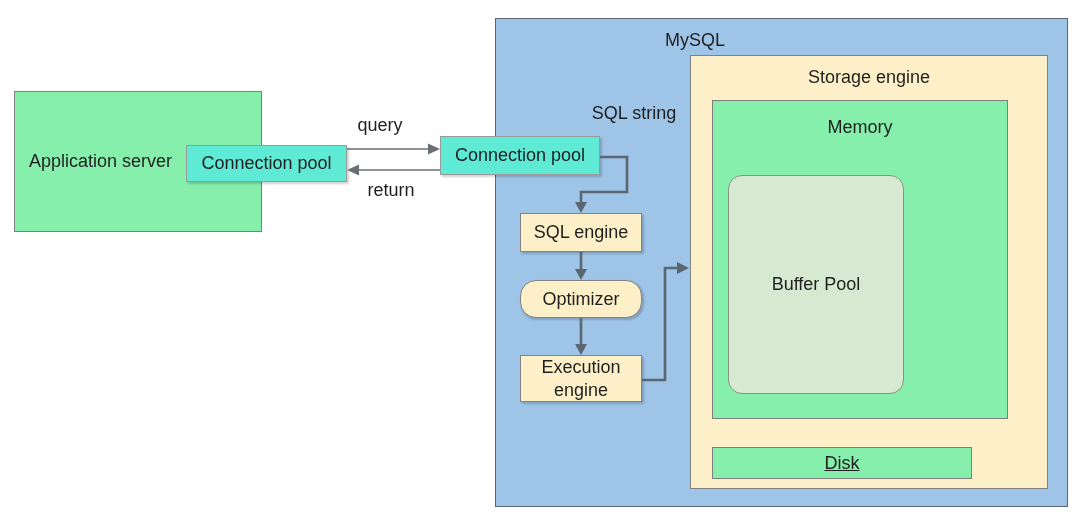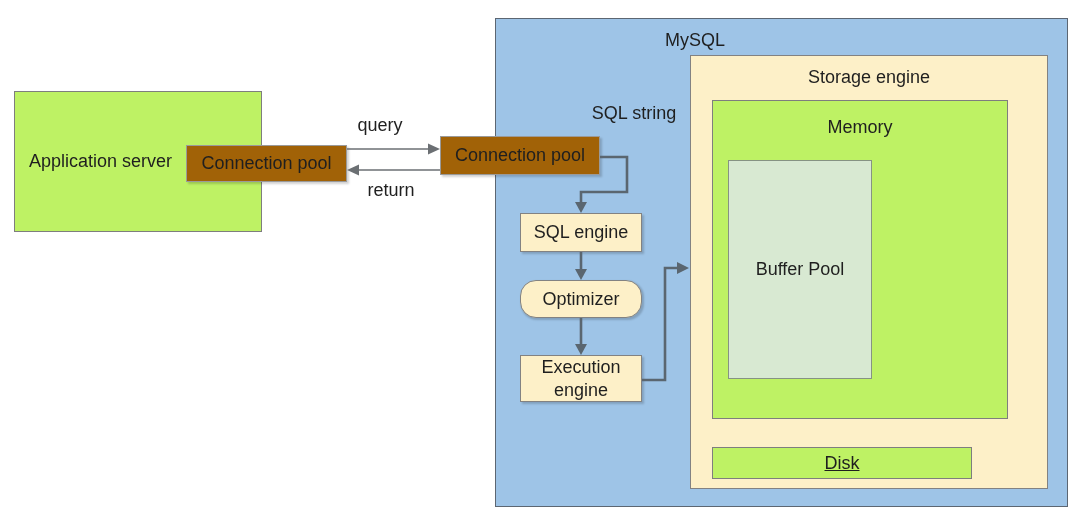--- a/index.html
+++ b/index.html
@@ -22,30 +22,30 @@
     box-sizing: border-box;
     display: flex;
     align-items: center;
     justify-content: center;
     text-align: center;
     line-height: 1.25;
   }
   
   .fill-blue   { background: #9ec4e7; border: 1.5px solid #5c6672; }
   .fill-yellow { background: #fdf0c8; border: 1.2px solid #828282; }
-  .fill-green  { background: #bef264; border: 1.2px solid #7e7e7e; }
+  .fill-green  { background: #86efac; border: 1.2px solid #7e7e7e; }
   .fill-lgreen { background: #d8e9d2; border: 1.2px solid #869383; }
-  .fill-grey   { background: #a16207; border: 1.2px solid #9a9a9a; }
+  .fill-grey   { background: #5eead4; border: 1.2px solid #9a9a9a; }
   .shadowed    { box-shadow: 1.5px 1.5px 2px rgba(0,0,0,0.18); }
 
   
   .mysql-box      { left: 495px; top: 18px;  width: 573px; height: 489px; }
   .storage-box    { left: 690px; top: 55px;  width: 358px; height: 434px; }
   .memory-box     { left: 712px; top: 100px; width: 296px; height: 319px; }
-  .buffer-pool    { left: 728px; top: 160px; width: 144px; height: 219px; }
+  .buffer-pool    { left: 728px; top: 175px; width: 176px; height: 219px; border-radius: 14px; }
   .log-buffer     { left: 901px; top: 160px; width: 94px;  height: 219px; }
   .disk-box       { left: 712px; top: 447px; width: 260px; height: 32px; text-decoration: underline; }
   .app-server     { left: 14px;  top: 91px;  width: 248px; height: 141px;
                     justify-content: flex-start; padding-left: 14px; text-align: left; }
 
   
   .pool-app   { left: 186px; top: 145px; width: 161px; height: 37px; }
   .pool-mysql { left: 440px; top: 136px; width: 160px; height: 39px; }
   .sql-parser { left: 520px; top: 213px; width: 122px; height: 39px; }
   .optimizer  { left: 520px; top: 280px; width: 122px; height: 38px; border-radius: 16px; }

